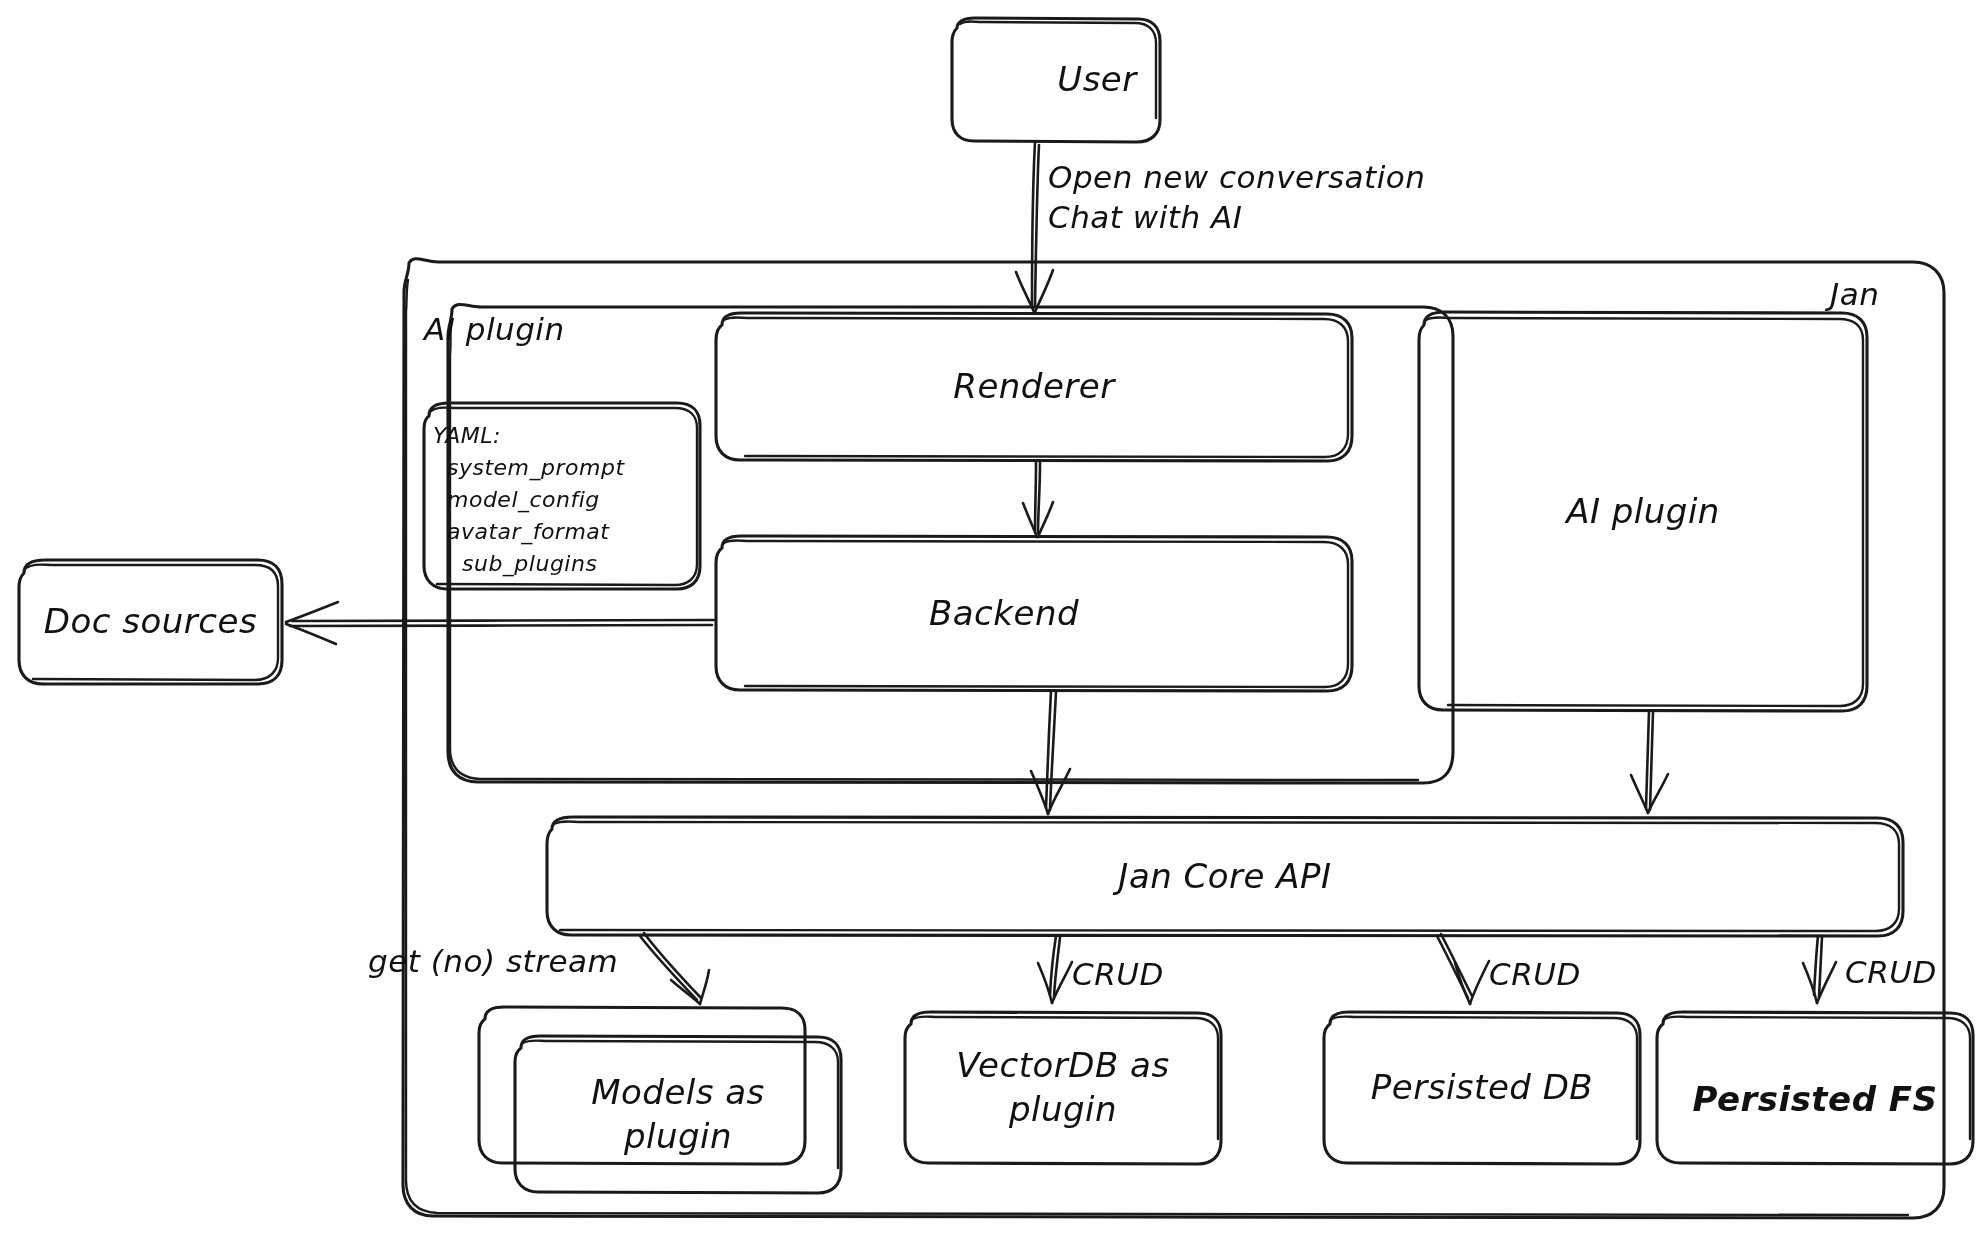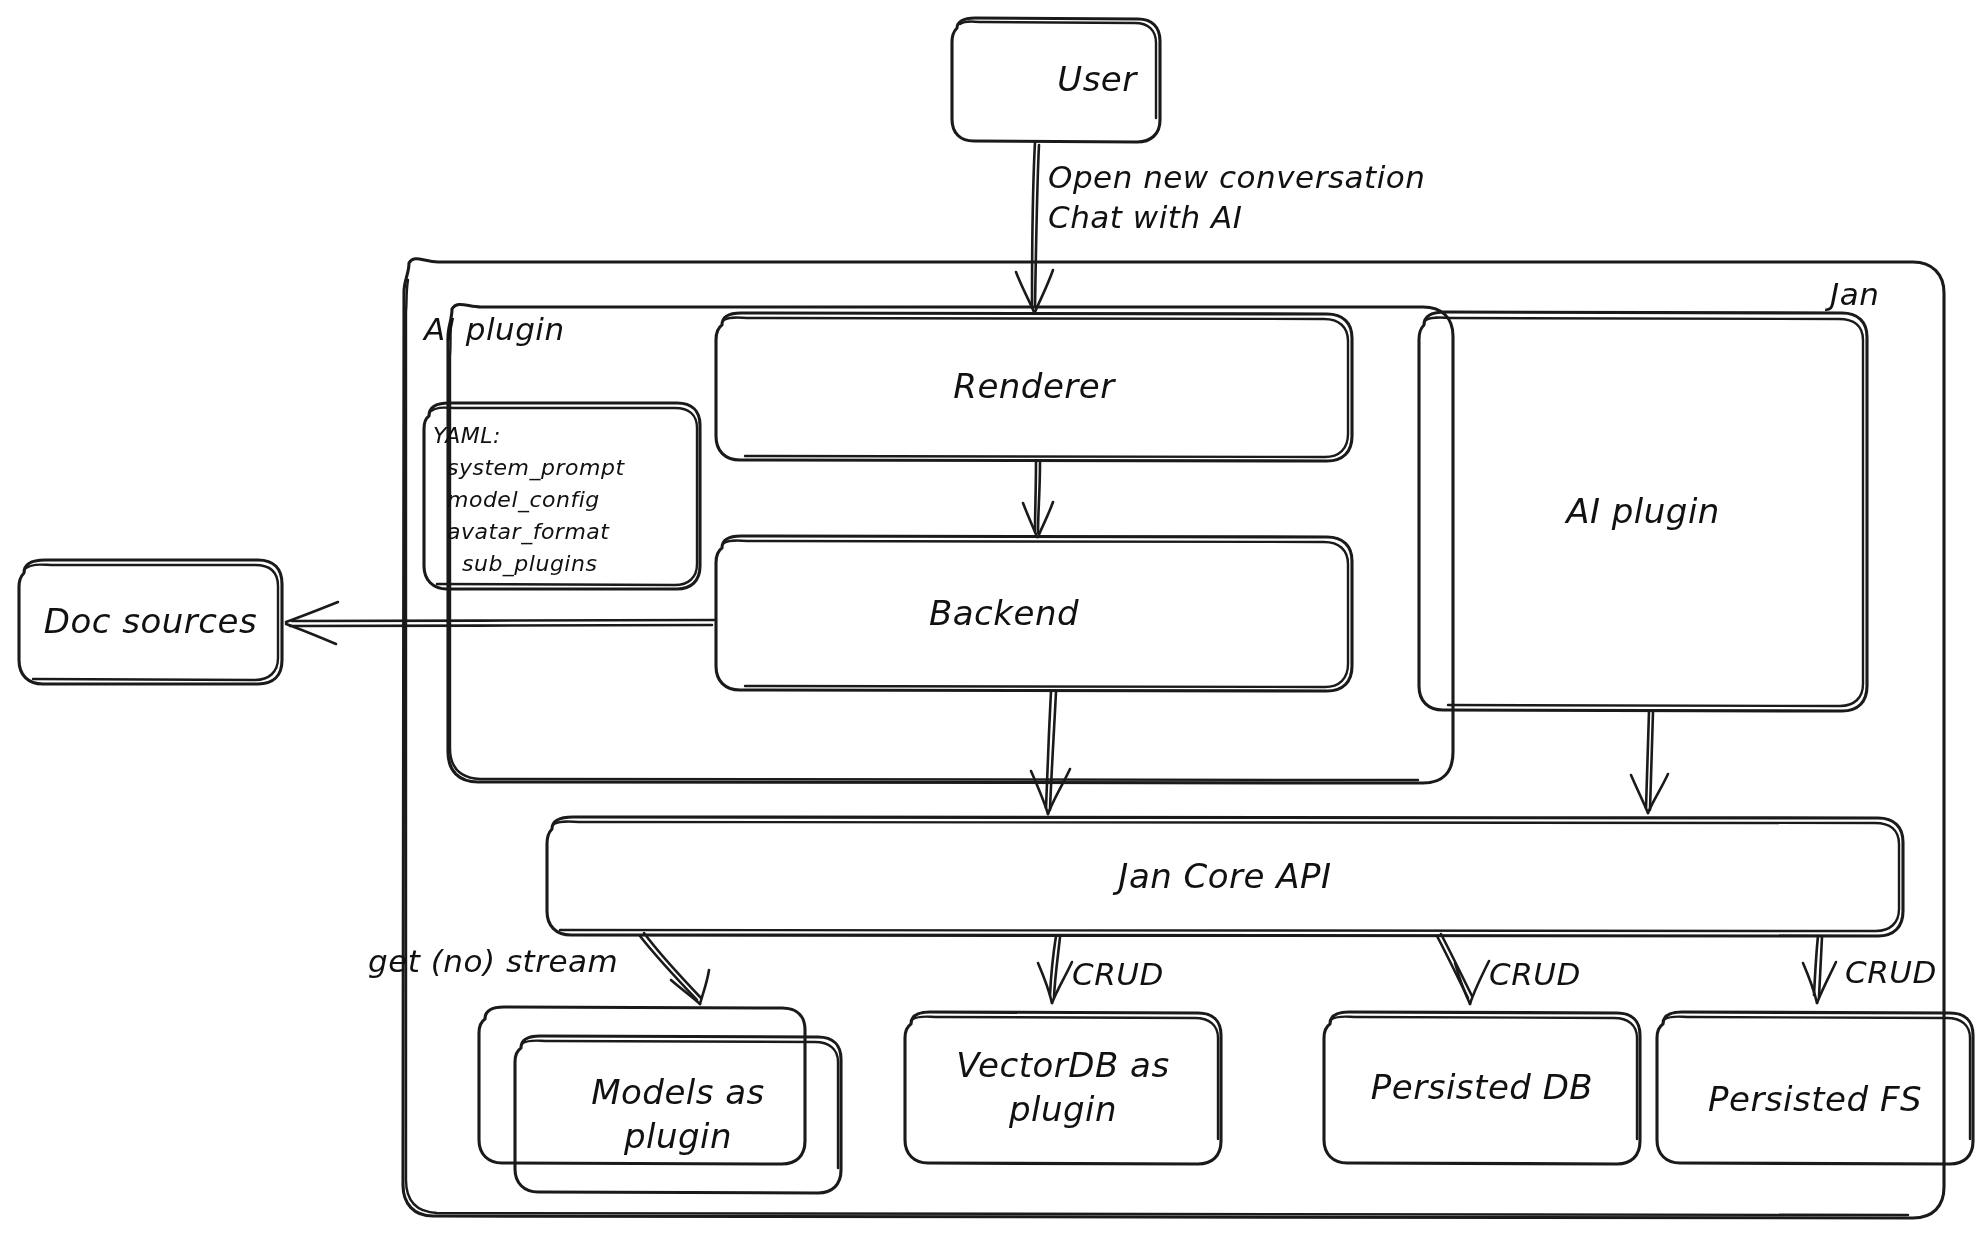--- a/index.html
+++ b/index.html
@@ -296,21 +296,21 @@
   <div class="lbl node-label ctr" style="left:547px; top:817px; width:1356px; height:119px;">Jan Core API</div>
 
   <div class="lbl node-label ctr" style="left:515px; top:1036px; width:326px; height:157px;border-radius:18px;">Models as
 plugin</div>
 
   <div class="lbl node-label ctr" style="left:905px; top:1012px; width:316px; height:152px;text-align:center;">VectorDB as
 plugin</div>
 
   <div class="lbl node-label ctr" style="left:1324px; top:1012px; width:316px; height:152px;border-radius:6px;">Persisted DB</div>
 
-  <div class="lbl node-label ctr" style="left:1657px; top:1012px; width:316px; height:176px;">Persisted FS</div>
+  <div class="lbl node-label ctr" style="left:1657px; top:1012px; width:316px; height:176px;font-weight:bold;">Persisted FS</div>
 
   <div class="lbl yaml-label" style="left:433px; top:420px;">YAML:</div>
   <div class="lbl yaml-label" style="left:447px; top:452px;">system_prompt</div>
   <div class="lbl yaml-label" style="left:447px; top:484px;">model_config</div>
   <div class="lbl yaml-label" style="left:447px; top:516px;">avatar_format</div>
   <div class="lbl yaml-label" style="left:462px; top:548px;">sub_plugins</div>
 
   <div class="lbl edge-label" style="left:1048px; top:158px;">Open new conversation
 Chat with AI</div>
 

